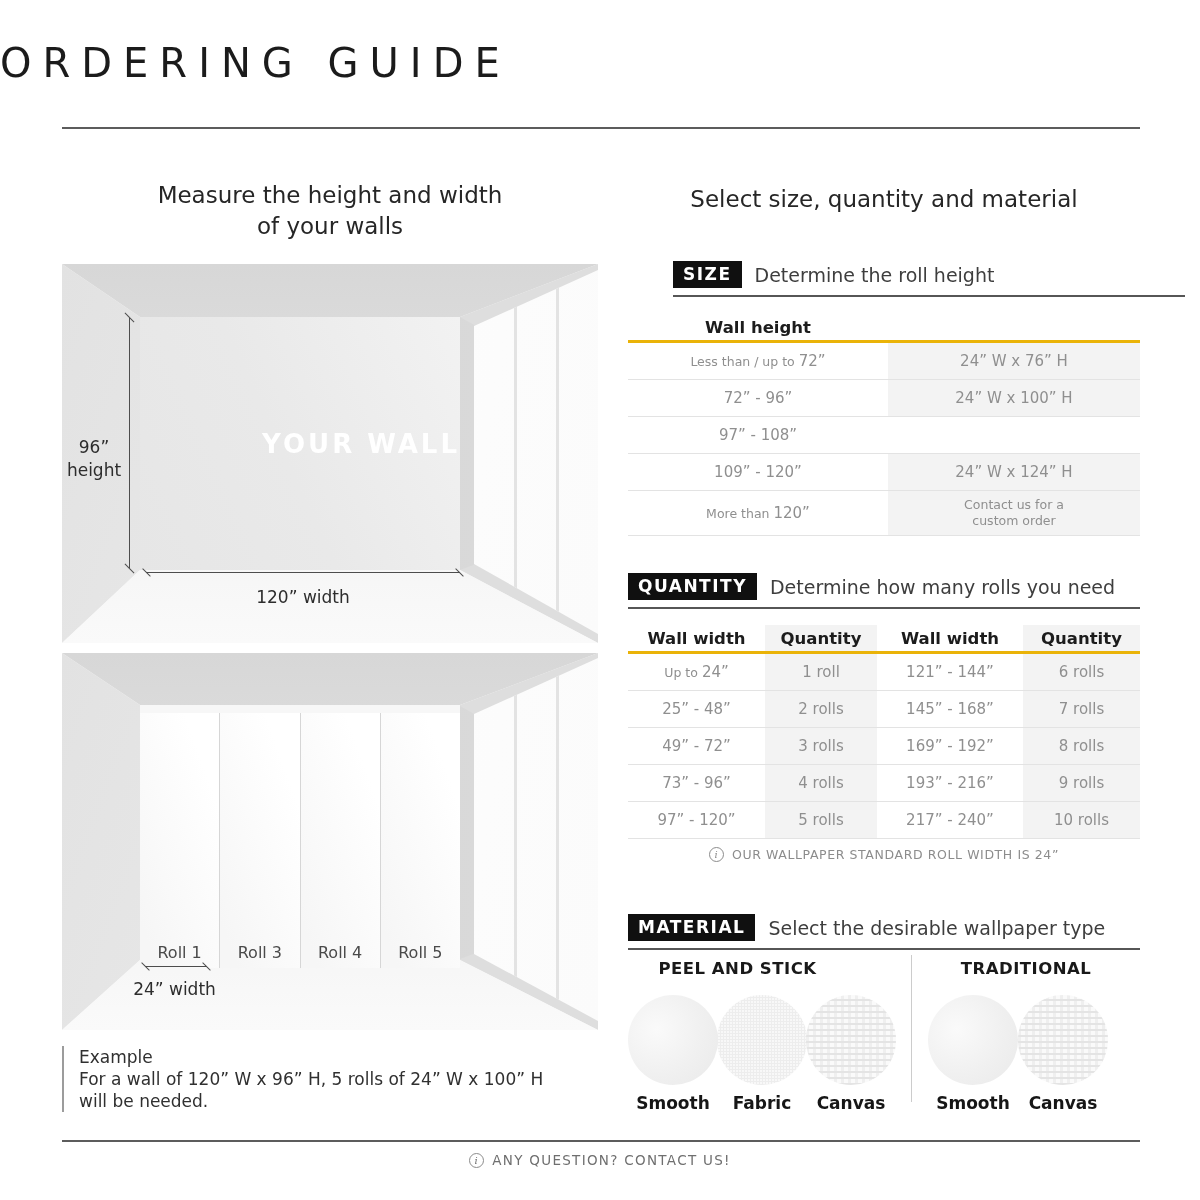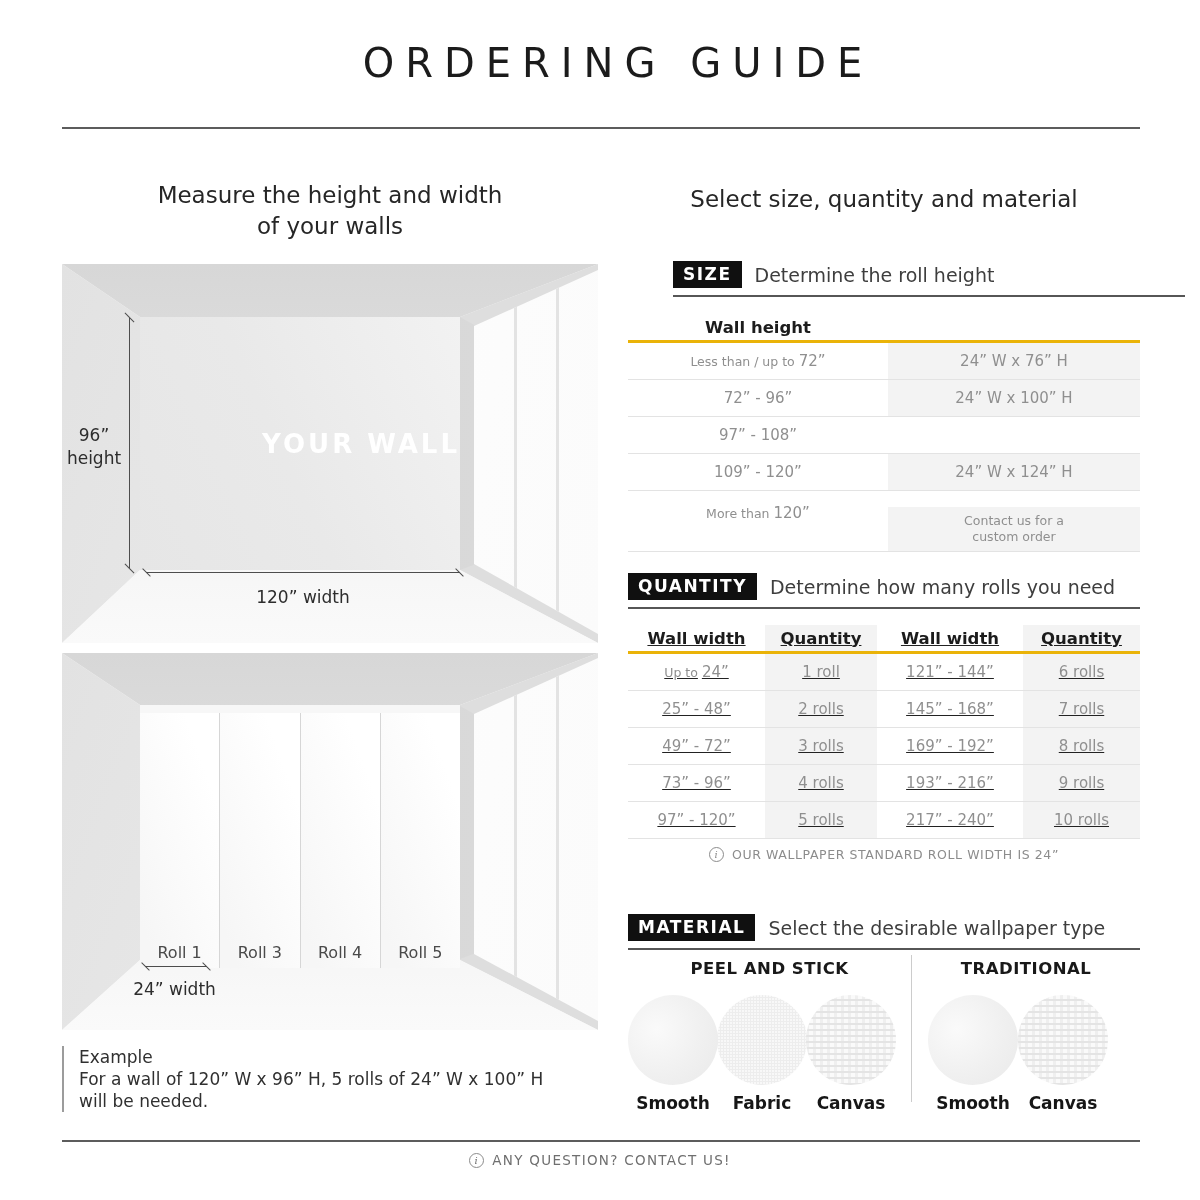--- a/index.html
+++ b/index.html
@@ -1,22 +1,22 @@
 <!DOCTYPE html>
 <html><head>
 <meta charset="utf-8">
 <style>
   * { margin:0; padding:0; box-sizing:border-box; }
   html,body { width:1200px; height:1200px; background:#ffffff;
               font-family:"DejaVu Sans","Liberation Sans",sans-serif; color:#222; }
   .abs { position:absolute; }
 
   
-  .page-title { left:0; top:40px; width:1200px; text-align:center;
-    font-size:40px; font-weight:400; letter-spacing:11px; color:#1b1b1b;padding-left:36px; }
+  .page-title { left:0; top:40px; width:1200px; text-align:left;
+    font-size:40px; font-weight:400; letter-spacing:11px; color:#1b1b1b; }
   .rule { background:#5c5c5c; height:2px; }
   .rule-top { left:62px; top:127px; width:1078px; }
   .rule-bottom { left:62px; top:1140px; width:1078px; }
 
   
   .col-heading { font-size:23px; line-height:31px; color:#262626; text-align:center; }
   .left-heading { left:62px; top:180px; width:536px; }
   .right-heading { left:628px; top:184px; width:512px; }
 
   
@@ -52,21 +52,21 @@
   .dim-v { left:67px; top:54px; height:250px; width:0; border-left:1.5px solid #4d4d4d; }
   .dim-h { border-top:1.5px solid #4d4d4d; height:0; }
   .room1 .dim-h { left:84px; top:308px; width:314px; }
   .room2 .dim-h { left:83px; top:313px; width:62px; }
   .tick { position:absolute; width:13px; border-top:1.5px solid #4d4d4d; }
   .dim-v .tick { left:-7px; transform:rotate(45deg); }
   .dim-v .tick.t1 { top:-1px; } .dim-v .tick.t2 { bottom:-1px; }
   .dim-h .tick { top:-1px; transform:rotate(45deg); width:11px; }
   .dim-h .tick.t1 { left:-5px; } .dim-h .tick.t2 { right:-5px; }
   .dim-label { position:absolute; text-align:center; color:#2d2d2d; font-size:17px; line-height:23px; }
-  .h-label { left:2px; top:160px; width:60px; }
+  .h-label { left:2px; top:172px; width:60px; }
   .w-label1 { left:84px; top:322px; width:314px; }
   .w-label2 { left:40px; top:325px; width:145px; }
 
   .panels { position:absolute; left:78px; top:60px; width:320px; height:255px; display:flex; }
   .panel { flex:1 1 0; background:linear-gradient(250deg,#ffffff 20%,#f6f6f6 90%);
     border-right:1px solid #d6d6d6; position:relative; }
   .panel:last-child { border-right:none; }
   .roll-label { position:absolute; bottom:6px; left:0; right:0; text-align:center;
     font-size:16px; color:#4a4a4a; }
 
@@ -83,42 +83,42 @@
   .badge { background:#101010; color:#ffffff; font-size:17px; font-weight:bold;
     letter-spacing:1.5px; padding:3px 10px 4px; }
   .sec-desc { font-size:19px; color:#3e3e3e; }
 
   
   .tbl { width:512px; }
   .tbl-size { left:628px; top:314px; }
   .tbl-qty { left:628px; top:625px; }
   .trow { display:grid; border-bottom:1px solid #e3e3e3; }
   .trow.size { grid-template-columns:260px 252px; }
-  .trow.qty { grid-template-columns:137px 112px 146px 117px;text-decoration:underline; }
+  .trow.qty { grid-template-columns:137px 112px 146px 117px; }
   .trow.head { border-bottom:3px solid #eab308; }
   .cell { display:flex; align-items:center; justify-content:center; gap:4px;
     height:36px; font-size:15px; color:#8f8f8f; }
   .trow.head .cell { height:26px; font-size:16.5px; font-weight:bold; color:#1c1c1c; }
   .cell .pfx { font-size:12.5px; }
   .shade { background:#f3f3f3; }
-  .cell.tall { height:44px; flex-direction:column; gap:0; font-size:12.5px; line-height:16px;margin-top:16px; }
+  .cell.tall { height:44px; flex-direction:column; gap:0; font-size:12.5px; line-height:16px; }
 
   
   .note { display:flex; align-items:center; justify-content:center; gap:8px;
     color:#8c8c8c; font-size:12.5px; letter-spacing:0.6px; }
   .note-roll { left:628px; top:847px; width:512px; }
   .footer-note { left:0; top:1152px; width:1200px; font-size:13.5px; letter-spacing:1.3px; color:#6f6f6f; }
   .info-i { display:inline-flex; align-items:center; justify-content:center;
     width:15px; height:15px; border:1.3px solid #8c8c8c; border-radius:50%;
     font-size:10px; font-style:italic; font-family:"DejaVu Serif",serif; flex:none; }
 
   
   .mat-group-title { top:959px; text-align:center; font-size:16.5px; font-weight:600;
     letter-spacing:0.5px; color:#191919; }
-  .mgt1 { left:628px; width:283px; } .mgt2 { left:912px; width:228px; }
+  .mgt1 { left:596px; width:283px; } .mgt2 { left:912px; width:228px; }
   .mat-divider { left:911px; top:955px; width:1px; height:147px; background:#cccccc; }
   .swatch { top:995px; width:90px; height:90px; border-radius:50%; }
   .sw1 { left:628px; } .sw2 { left:717px; } .sw3 { left:806px; }
   .sw4 { left:928px; } .sw5 { left:1018px; }
   .tex-smooth { background:radial-gradient(circle at 32% 38%,#fafafa 0%,#f0f0f0 55%,#e9e9e9 100%); }
   .tex-fabric { background:
       repeating-linear-gradient(0deg,#ededed 0 1px,transparent 1px 3px),
       repeating-linear-gradient(90deg,#ededed 0 1px,#f8f8f8 1px 3px); }
   .tex-canvas { background:
       repeating-linear-gradient(0deg,#e4e4e4 0 2px,transparent 2px 6px),

